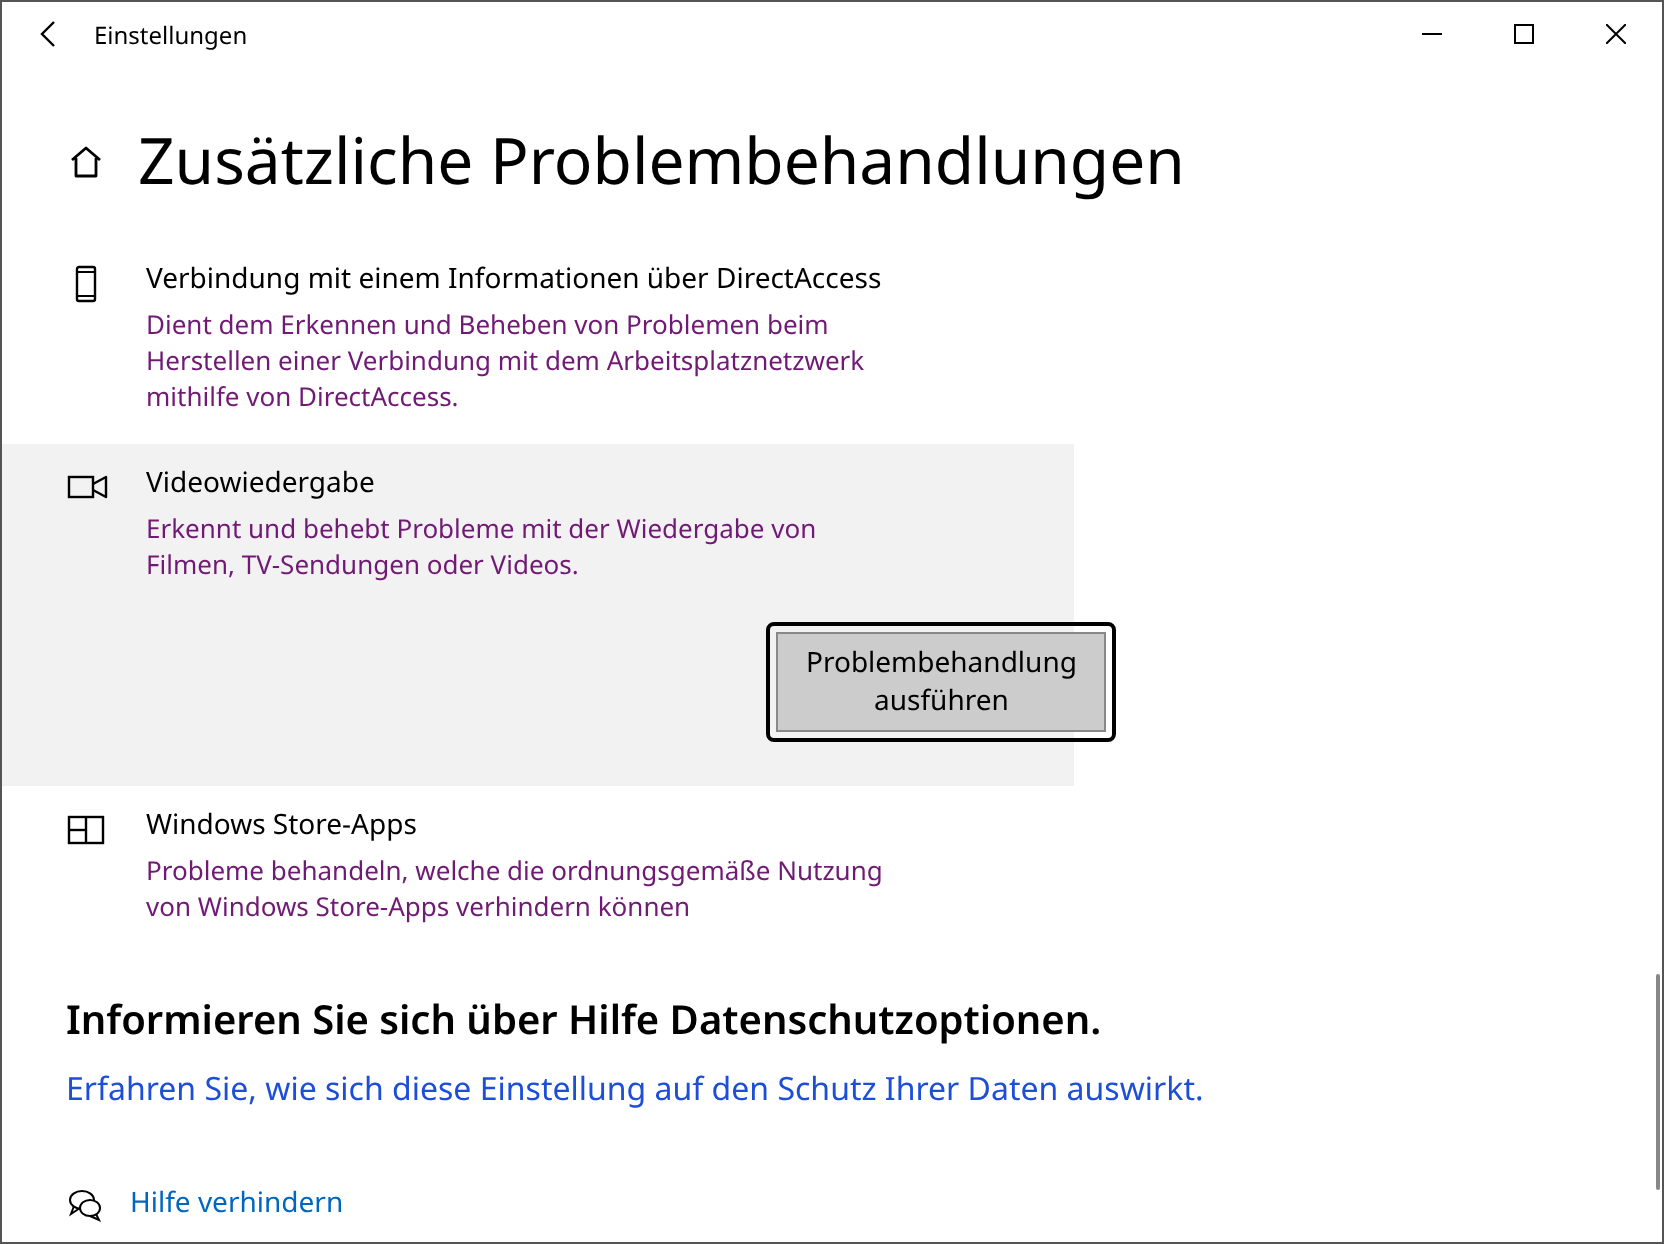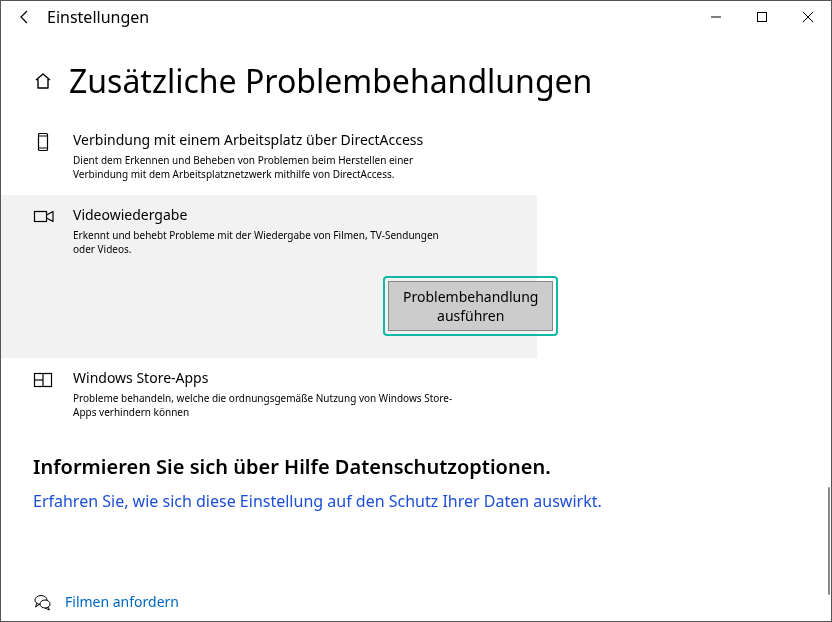--- a/index.html
+++ b/index.html
@@ -27,21 +27,21 @@
     padding-left: 8px;
   }
   .titlebar .back {
     width: 32px;
     height: 32px;
     display: flex;
     align-items: center;
     justify-content: center;
   }
   .titlebar .title {
-    font-size: 16px;
+    font-size: 12px;
     margin-left: 6px;
   }
   .win-controls {
     margin-left: auto;
     display: flex;
   }
   .win-controls .btn {
     width: 46px;
     height: 32px;
     display: flex;
@@ -87,33 +87,33 @@
   }
   .troubleshooter .text {
     flex: 1;
   }
   .t-title {
     font-size: 14px;
     color: #000;
     margin-bottom: 4px;
   }
   .t-desc {
-    font-size: 10px;
-    color: #000000;
+    font-size: 13px;
+    color: #701a75;
     line-height: 1.4;
     max-width: 380px;
   }
 
   .run-btn-wrap {
     margin-left: 310px;
     margin-top: 20px;
     margin-bottom: 8px;
   }
   .run-btn-highlight {
-    border: 2px solid #14b8a6;
+    border: 2px solid #000000;
     border-radius: 4px;
     display: inline-block;
     padding: 3px;
   }
   .run-btn {
     background: #cccccc;
     border: 1px solid #888;
     padding: 5px 14px;
     font-size: 14px;
     font-family: inherit;
@@ -213,21 +213,21 @@
 
     <div class="troubleshooter">
       <div class="icon">
         <svg width="20" height="20" viewBox="0 0 20 20">
             <rect x="5.5" y="1.5" width="9" height="17" rx="1" fill="none" stroke="#000" stroke-width="1.2"></rect>
             <line x1="5.5" y1="4" x2="14.5" y2="4" stroke="#000" stroke-width="1"></line>
             <line x1="5.5" y1="16" x2="14.5" y2="16" stroke="#000" stroke-width="1"></line>
           </svg>
       </div>
       <div class="text">
-        <div class="t-title">Verbindung mit einem Arbeitsplatz über DirectAccess</div>
+        <div class="t-title">Verbindung mit einem Informationen über DirectAccess</div>
         <div class="t-desc">Dient dem Erkennen und Beheben von Problemen beim Herstellen einer Verbindung mit dem Arbeitsplatznetzwerk mithilfe von DirectAccess.</div>
       </div>
     </div>
 
     <div class="troubleshooter selected">
       <div class="icon">
         <svg width="22" height="20" viewBox="0 0 22 20">
             <rect x="1.5" y="4.5" width="12" height="10" fill="none" stroke="#000" stroke-width="1.2"></rect>
             <path d="M13.5 8 L20 4.5 V14.5 L13.5 11" fill="none" stroke="#000" stroke-width="1.2" stroke-linejoin="round"></path>
           </svg>
@@ -264,21 +264,21 @@
 
     <div class="help-row">
       <div class="icon">
         <svg width="18" height="18" viewBox="0 0 18 18">
           <ellipse cx="8" cy="7" rx="6" ry="4.5" fill="none" stroke="#000" stroke-width="1"></ellipse>
           <path d="M4 10 L2.5 14 L7 11" fill="none" stroke="#000" stroke-width="1"></path>
           <ellipse cx="12" cy="11" rx="5" ry="4" fill="#fff" stroke="#000" stroke-width="1"></ellipse>
           <path d="M15 14 L16.5 17 L12 15" fill="none" stroke="#000" stroke-width="1"></path>
         </svg>
       </div>
-      <div class="link">Filmen anfordern</div>
+      <div class="link">Hilfe verhindern</div>
     </div>
 
     <div class="scrollbar-track">
       <div class="scrollbar-thumb"></div>
     </div>
 
   </div>
 
 </div>
 

